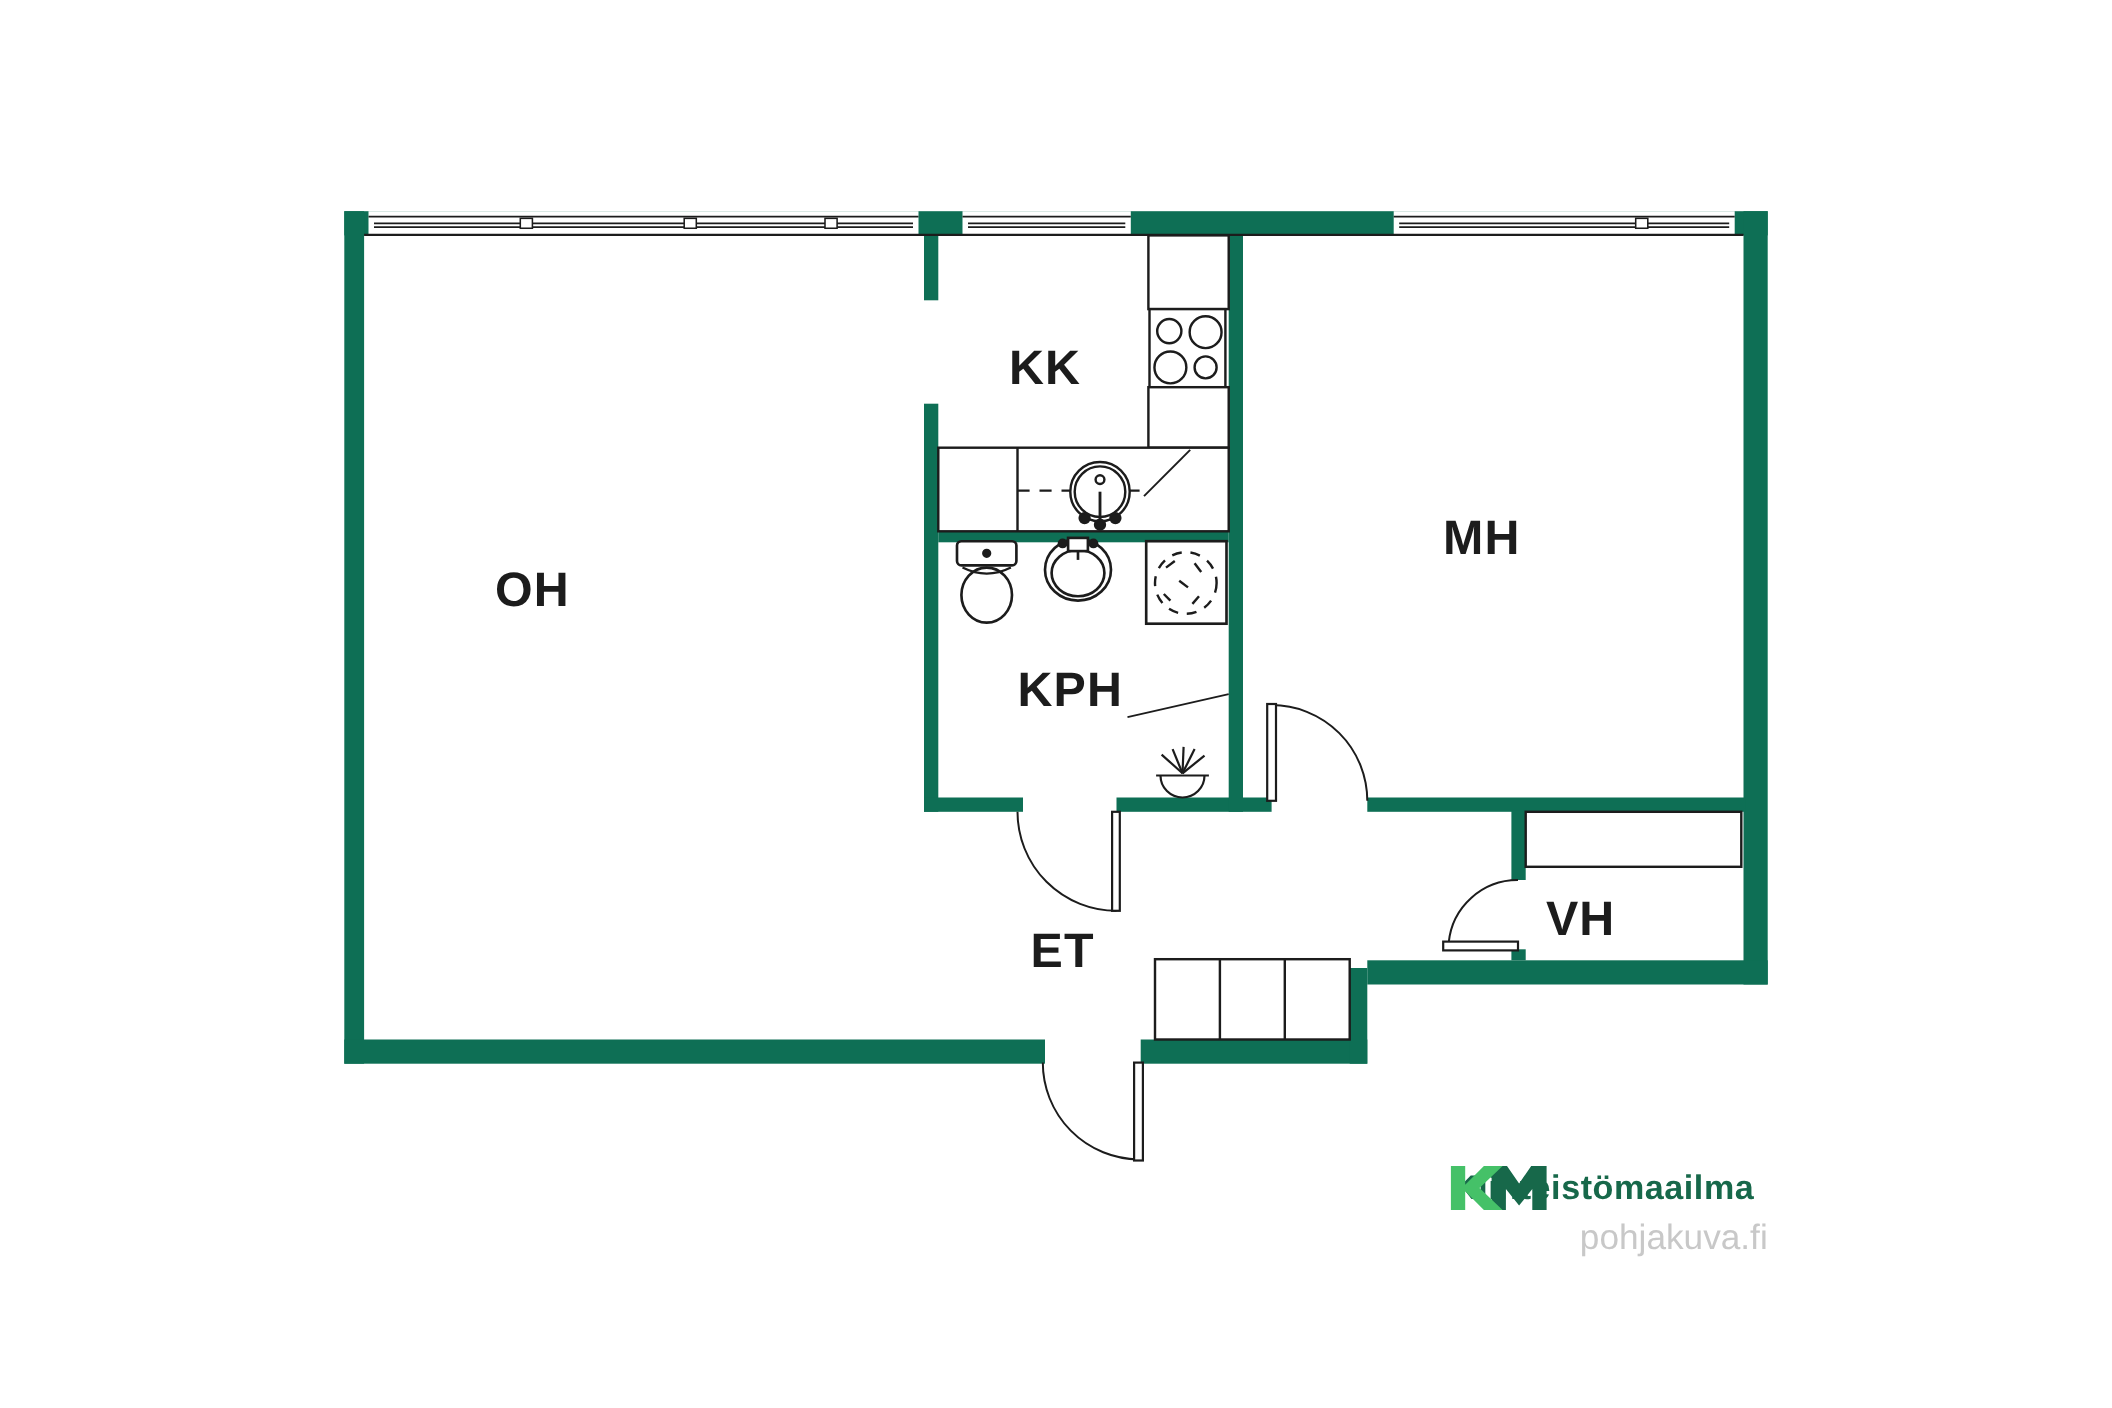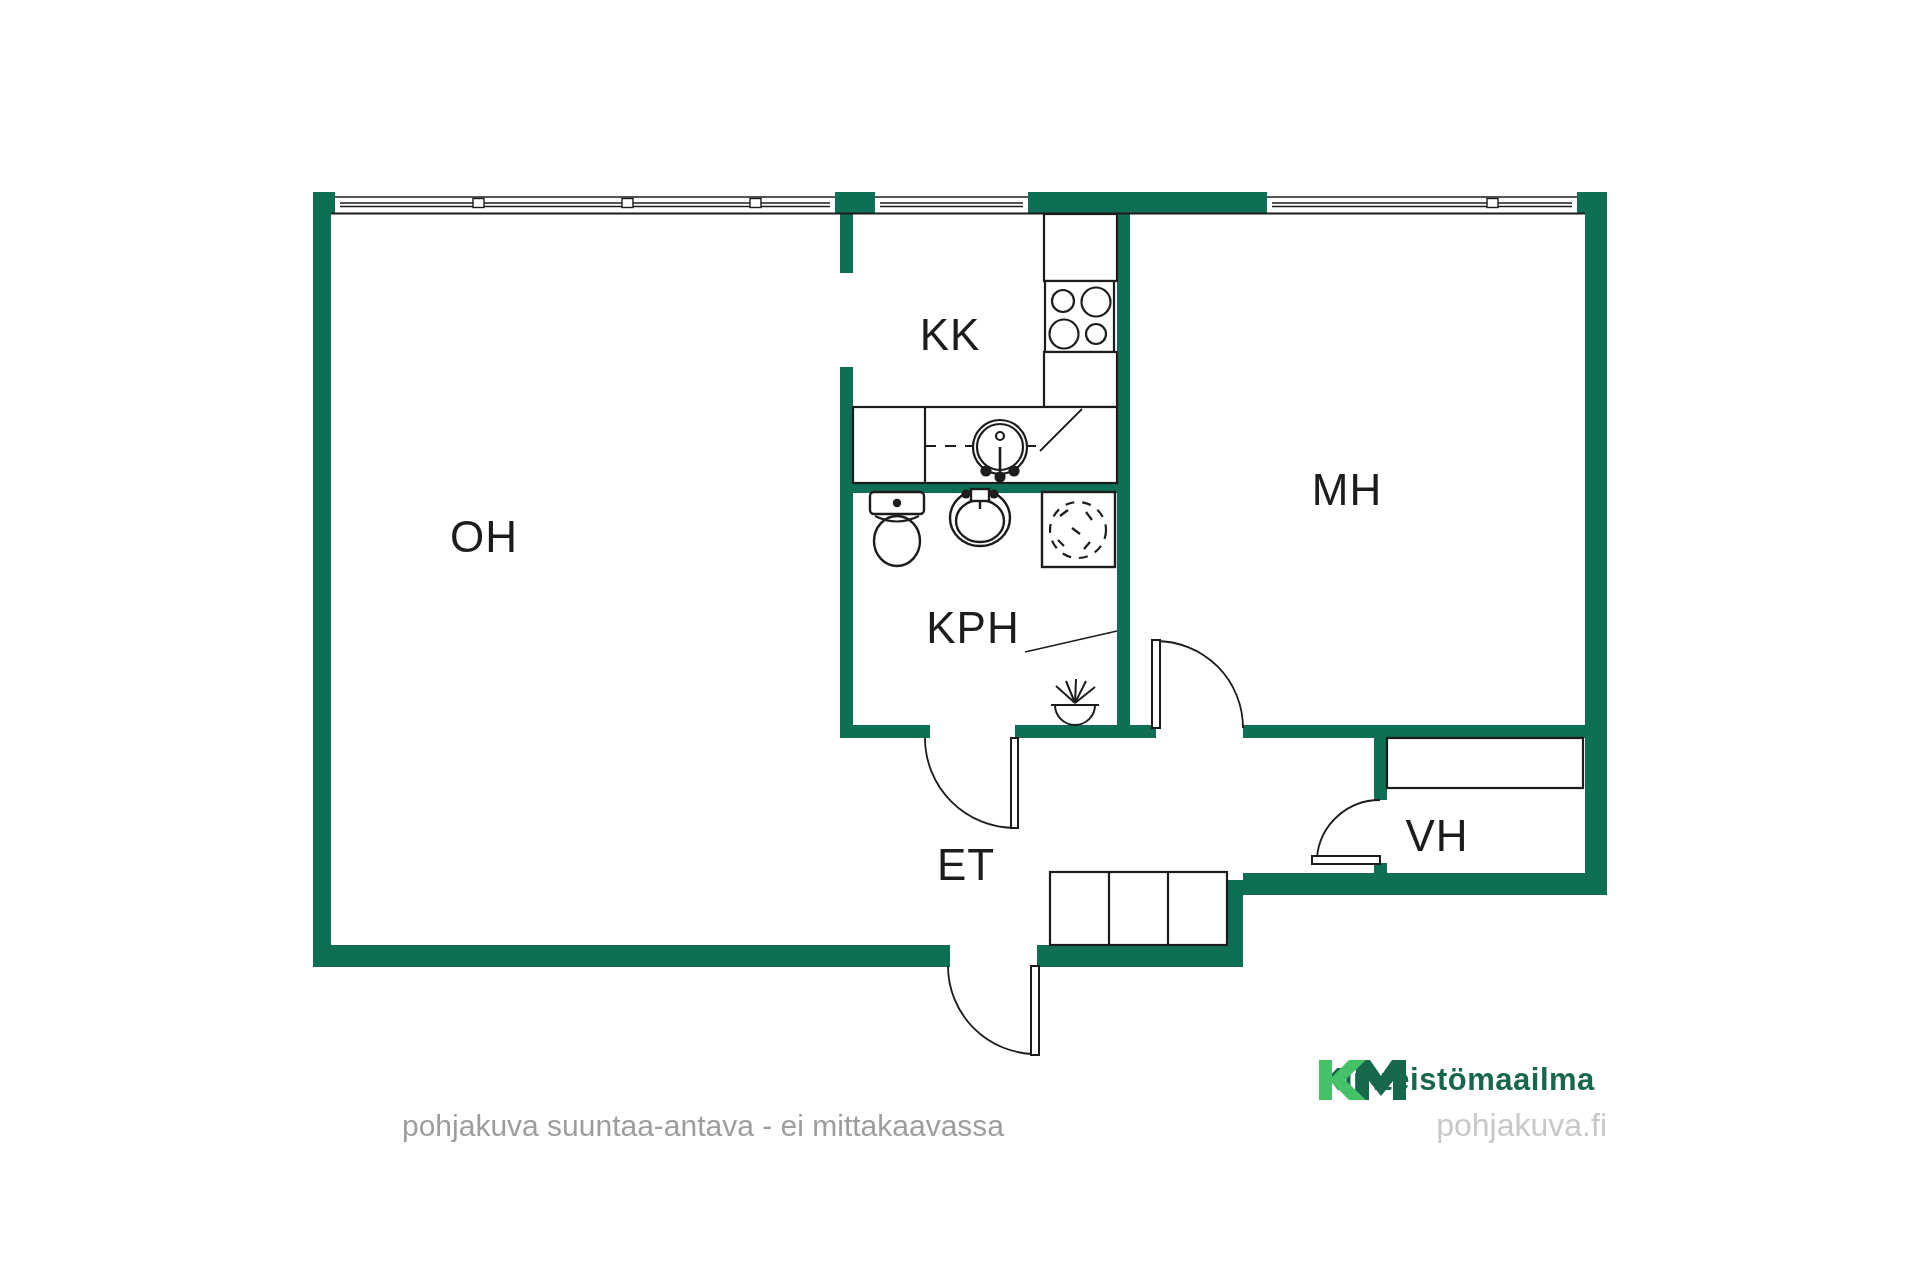--- a/index.html
+++ b/index.html
@@ -3,21 +3,21 @@
 <meta charset="utf-8">
 <style>
   html,body{margin:0;padding:0;background:#fff;}
   .stage{
     position:relative;width:1920px;height:1280px;background:#ffffff;overflow:hidden;
     font-family:"Liberation Sans", sans-serif;
   }
   .stage svg{position:absolute;left:0;top:0;}
   .room-label{
     position:absolute;transform:translate(-50%,-50%);
-    font-size:44px;letter-spacing:1px;color:#1c1c1c;white-space:nowrap;
+    font-size:44px;letter-spacing:1px;color:#1c1c1c;white-space:nowrap;font-weight:bold;
   }
   .disclaimer{
     position:absolute;left:703px;top:1126px;transform:translate(-50%,-50%);
     font-size:30px;color:var(--disclaimer-gray,#9d9d9d);white-space:nowrap;
   }
   .brand{
     position:absolute;left:1315px;top:1056px;display:flex;align-items:center;height:48px;
   }
   .brand .brand-text{
     font-size:31px;font-weight:bold;color:var(--logo-dark-green,#17684a);
@@ -177,21 +177,20 @@
     </g>
   </svg>
 
   <div class="room-label" style="left:484px;top:537px">OH</div>
   <div class="room-label" style="left:950px;top:335px">KK</div>
   <div class="room-label" style="left:1347px;top:490px">MH</div>
   <div class="room-label" style="left:973px;top:628px">KPH</div>
   <div class="room-label" style="left:966px;top:865px">ET</div>
   <div class="room-label" style="left:1437px;top:836px">VH</div>
 
-  <div class="disclaimer">pohjakuva suuntaa-antava - ei mittakaavassa</div>
 
   <div class="brand">
     <svg width="92" height="48" viewBox="1313 1056 92 48">
       <polygon fill="var(--logo-dark-green,#17684a)" points="1354,1100 1354,1060 1368,1060 1379,1076 1390,1060 1404,1060 1404,1100 1391,1100 1391,1081 1379,1096 1367,1081 1367,1100"></polygon>
       <polygon fill="var(--logo-light-green,#45c168)" points="1317,1100 1317,1060 1330,1060 1330,1077 1347,1060 1364,1060 1343,1080 1364,1100 1347,1100 1330,1083 1330,1100"></polygon>
     </svg>
     <span class="brand-text">Kiinteistömaailma</span>
   </div>
 
   <div class="website">pohjakuva.fi</div>

